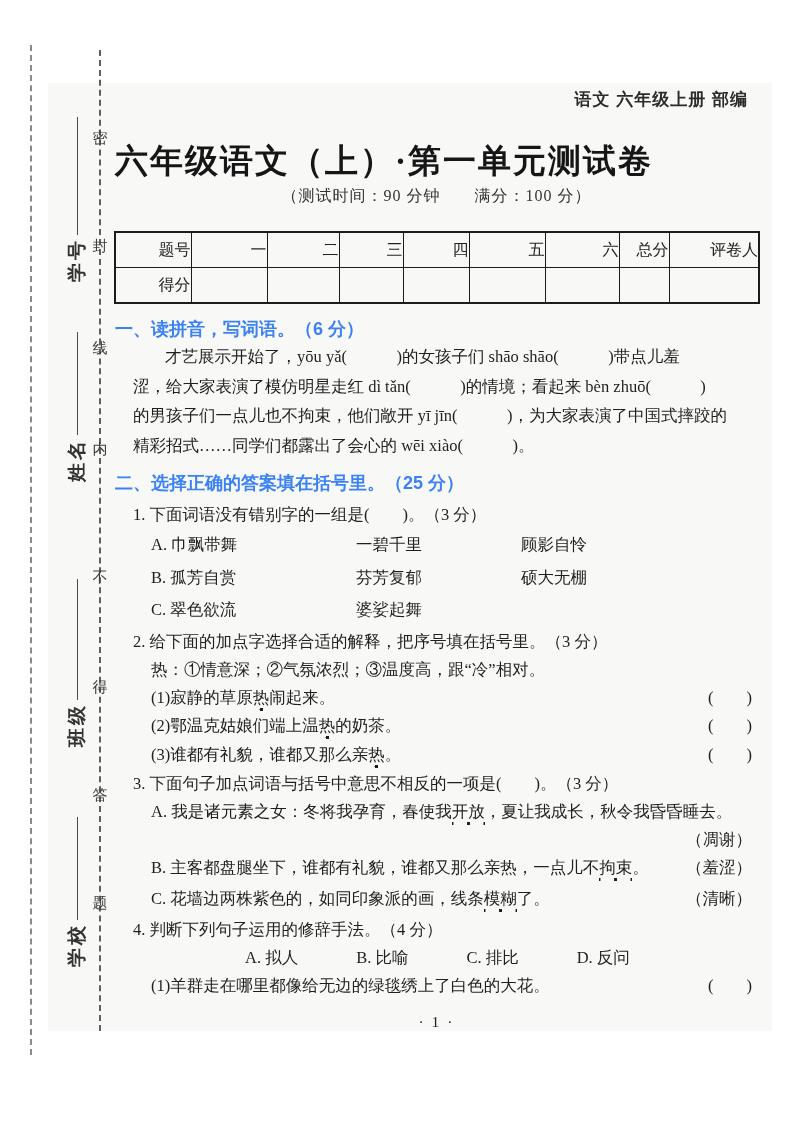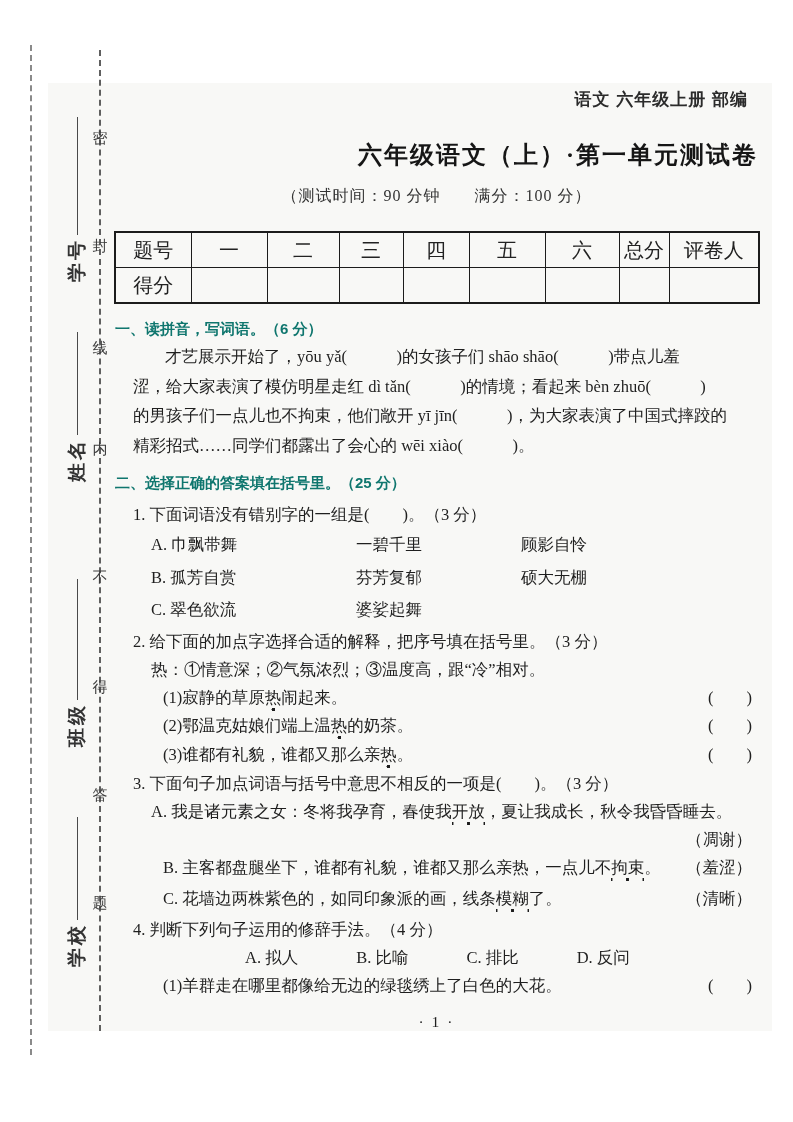--- a/index.html
+++ b/index.html
@@ -35,57 +35,57 @@
     white-space:nowrap;
   }
   .side-unit .wline{flex:1;border-top:1.5px solid #4a4a4a;margin-left:3px;}
   
   .edition{
     position:absolute;top:88px;left:380px;width:368px;text-align:right;
     font-family:"Liberation Sans","DejaVu Sans",sans-serif;
     font-weight:700;font-size:17px;color:#2b2b2b;letter-spacing:1px;
   }
   .title{
-    position:absolute;top:139px;left:115px;width:643px;text-align:right;
-    font-weight:700;font-size:24px;color:#161616;letter-spacing:2px;
+    position:absolute;top:139px;left:115px;width:643px;text-align:left;
+    font-weight:700;font-size:33px;color:#161616;letter-spacing:2px;
   }
   .subtitle{
     position:absolute;top:186px;left:115px;width:643px;text-align:center;
     font-size:16px;color:#333;letter-spacing:1px;
   }
   
   .score-table{
     position:absolute;top:231px;left:114px;width:644px;
     border-collapse:collapse;table-layout:fixed;
   }
   .score-table th,.score-table td{
-    border:1.5px solid #1c1c1c;height:34px;text-align:center;
-    font-size:20px;font-weight:400;color:#222;padding:0;
+    border:1.5px solid #1c1c1c;height:34px;text-align:right;
+    font-size:16px;font-weight:400;color:#222;padding:0;
   }
   .score-table{border:2px solid #1c1c1c;}
   
   .content{
     position:absolute;top:316px;left:115px;width:643px;
     font-size:16.5px;color:#1f1f1f;
   }
   .sec-head{
     font-family:"Liberation Sans","DejaVu Sans",sans-serif;
-    font-weight:700;font-size:15px;line-height:26px;color:#0f766e;
+    font-weight:700;font-size:18px;line-height:26px;color:#3b82f6;
   }
   .p-line{line-height:29.5px;margin-left:18px;}
   .p-first{padding-left:32px;}
   .stem{line-height:29px;margin-left:18px;}
   .optgrid{
     display:grid;grid-template-columns:205px 165px 1fr;
     margin-left:36px;line-height:32.5px;
   }
   .noteline{line-height:28px;margin-left:36px;}
   .flexline{
     display:flex;justify-content:space-between;align-items:baseline;
-    margin-left:48px;line-height:28.5px;gap:20px;
+    margin-left:36px;line-height:28.5px;gap:20px;
   }
   .flexline .rb{padding-right:6px;white-space:nowrap;}
   .bracket-own-line{line-height:27px;text-align:right;padding-right:6px;}
   .choices-row{
     display:flex;gap:58px;margin-left:130px;line-height:28px;align-items:center;
   }
   .dots{
     background-image:radial-gradient(circle,#1c1c1c 1.6px,rgba(0,0,0,0) 1.9px);
     background-size:1em 5px;background-repeat:repeat-x;
     background-position:center bottom;padding-bottom:5px;

